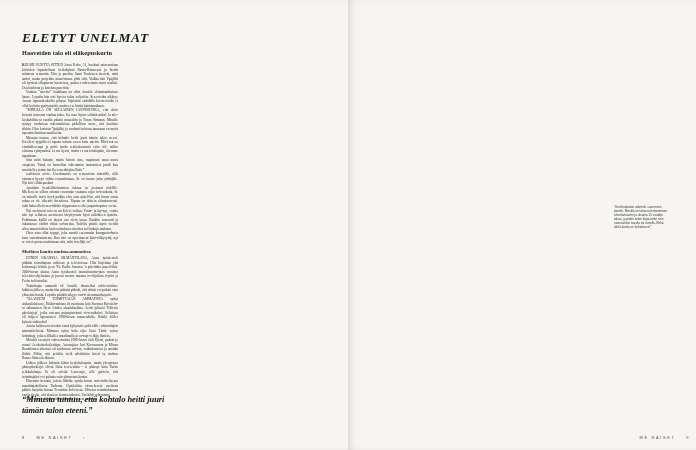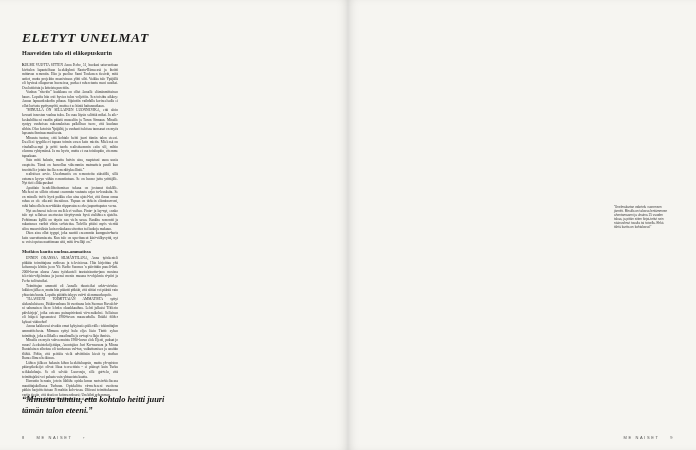--- a/index.html
+++ b/index.html
@@ -1,18 +1,18 @@
 <!DOCTYPE html>
 <html><head>
 <meta charset="utf-8">
 <style>
   html,body{margin:0;padding:0;background:#d8d8d8;}
   body{width:696px;height:450px;overflow:hidden;font-family:"Liberation Serif",serif;}
   .spread{position:relative;width:696px;height:450px;background:#e8e8e6;}
-  .page{position:absolute;top:0;height:450px;background:#f6f5f1;}
+  .page{position:absolute;top:0;height:450px;background:#f6f5f1;padding-left:16px;}
   .page-left{left:0;width:348px;box-shadow:inset -6px 0 14px -10px rgba(0,0,0,.35);}
   .page-right{left:348px;width:348px;box-shadow:inset 6px 0 14px -10px rgba(0,0,0,.35);}
 
   
   .l-inner{position:absolute;left:22px;top:30px;width:306px;}
   .headline{font-family:"Liberation Serif",serif;font-style:italic;font-weight:700;
     font-size:13.5px;letter-spacing:.5px;color:#1a1a1a;margin:0 0 3px 0;}
   .deck{font-family:"Liberation Serif",serif;font-weight:700;font-size:6.2px;
     color:#222;margin:0 0 7px 0;letter-spacing:.1px;}
   .cols{column-count:3;column-gap:9px;column-fill:auto;}

